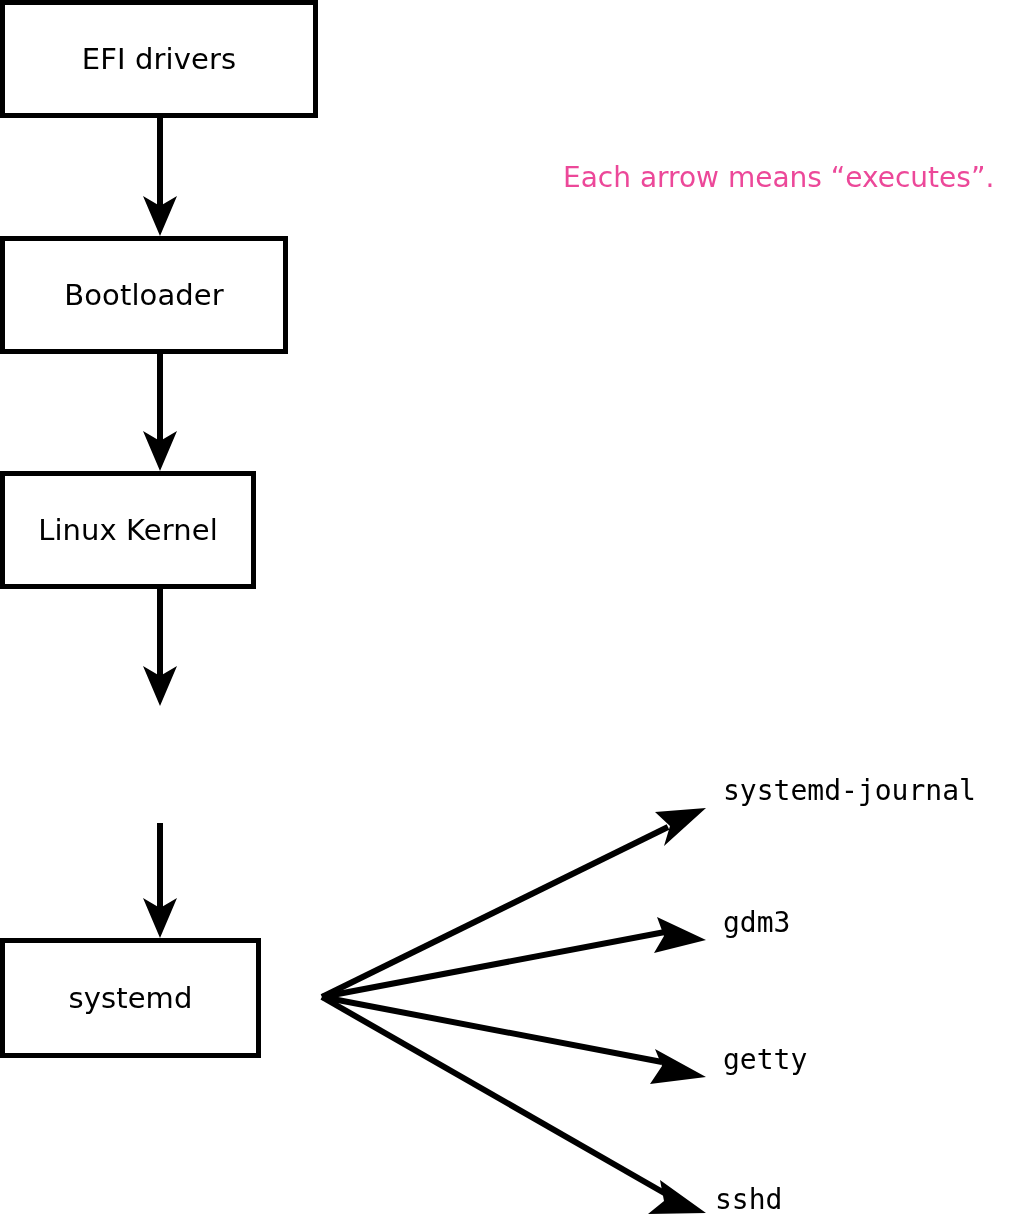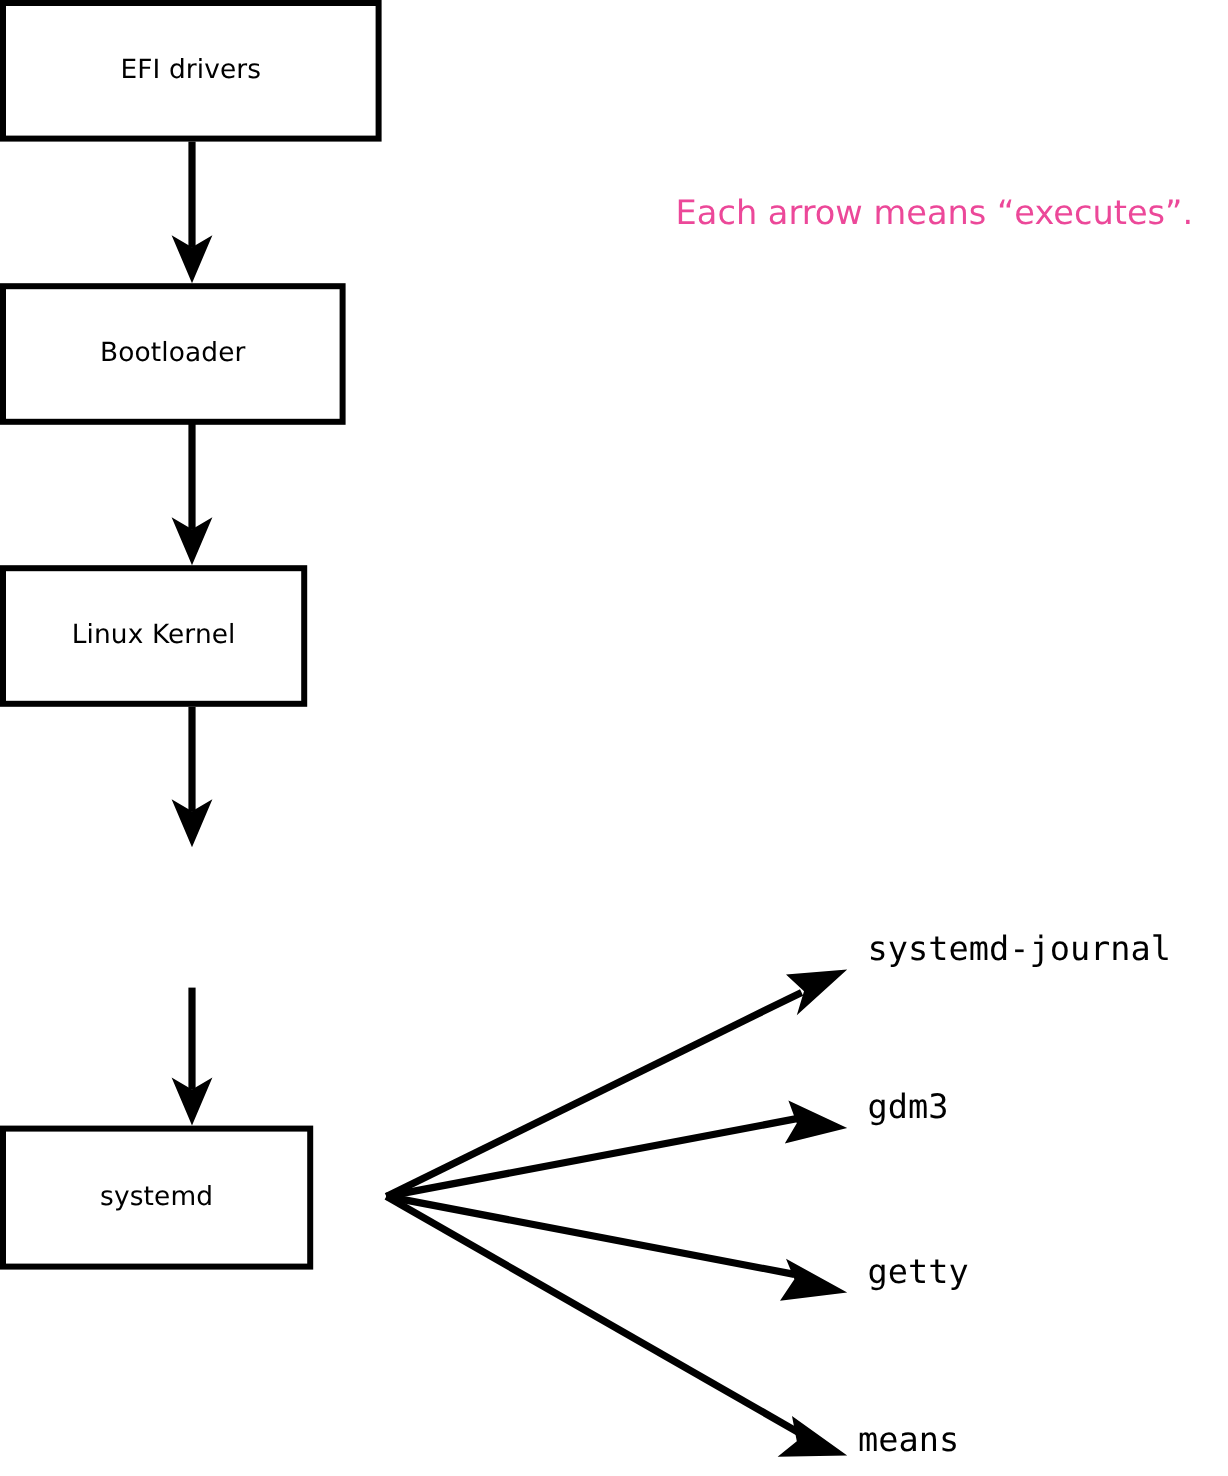--- a/index.html
+++ b/index.html
@@ -23,21 +23,21 @@
     left: 0;
     box-sizing: border-box;
     border: 5px solid #000000;
     background: #ffffff;
     display: flex;
     align-items: center;
     justify-content: center;
   }
   .stage-label {
     font-family: "DejaVu Sans", sans-serif;
-    font-size: 22px;
+    font-size: 29px;
     line-height: 1;
     color: #000000;
     letter-spacing: 0.1px;
     white-space: nowrap;
   }
   .caption {
     position: absolute;
     font-family: "DejaVu Sans", sans-serif;
     font-size: 28px;
     line-height: 1;
@@ -137,15 +137,15 @@
       <path class="arrow-head" d="M 706 1213 L 660 1180 L 664 1201 L 648 1214 Z"></path>
     </g>
   </svg>
 
   <div class="service-label" style="left:723px; top:777px;">systemd-journal</div>
 
   <div class="service-label" style="left:723px; top:909px;">gdm3</div>
 
   <div class="service-label" style="left:723px; top:1046px;">getty</div>
 
-  <div class="service-label" style="left:715px; top:1186px;">means</div>
+  <div class="service-label" style="left:715px; top:1186px;">sshd</div>
 
 </div>
 
 </body></html>

